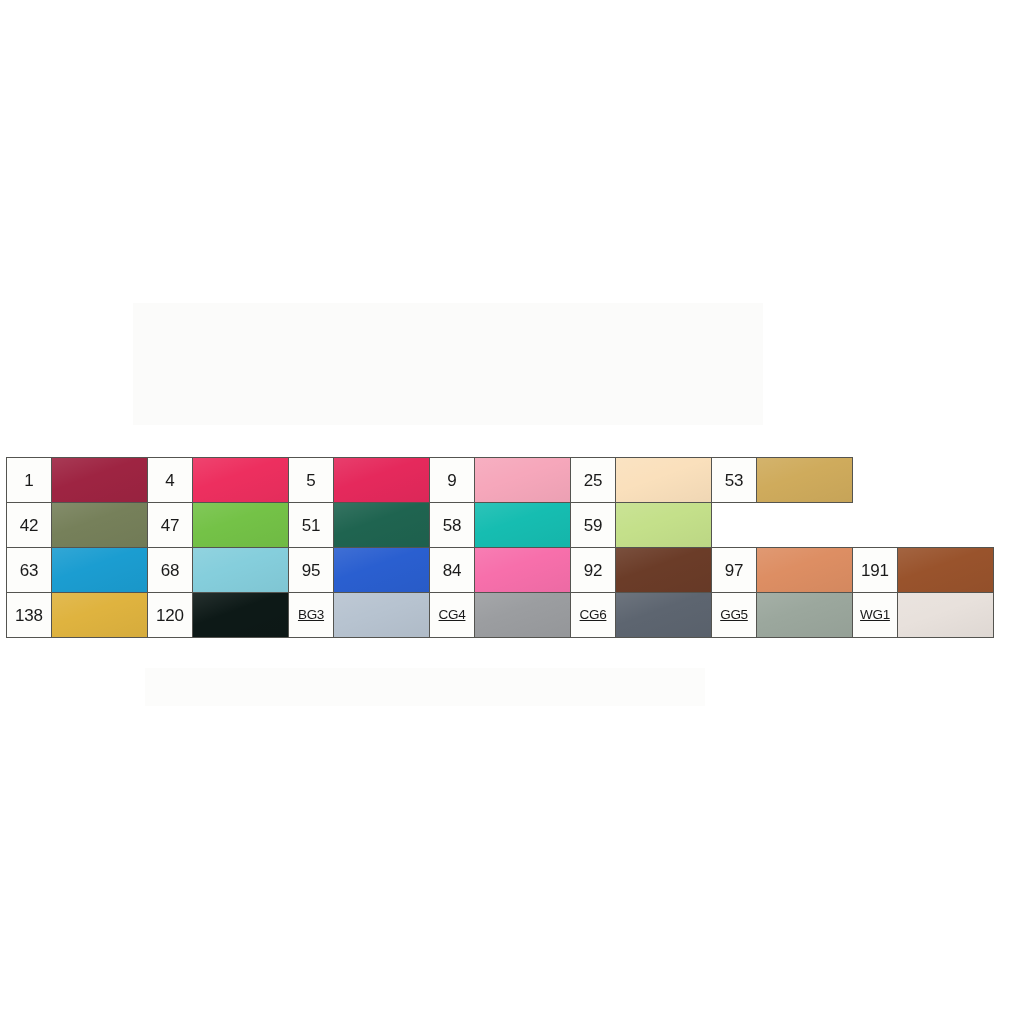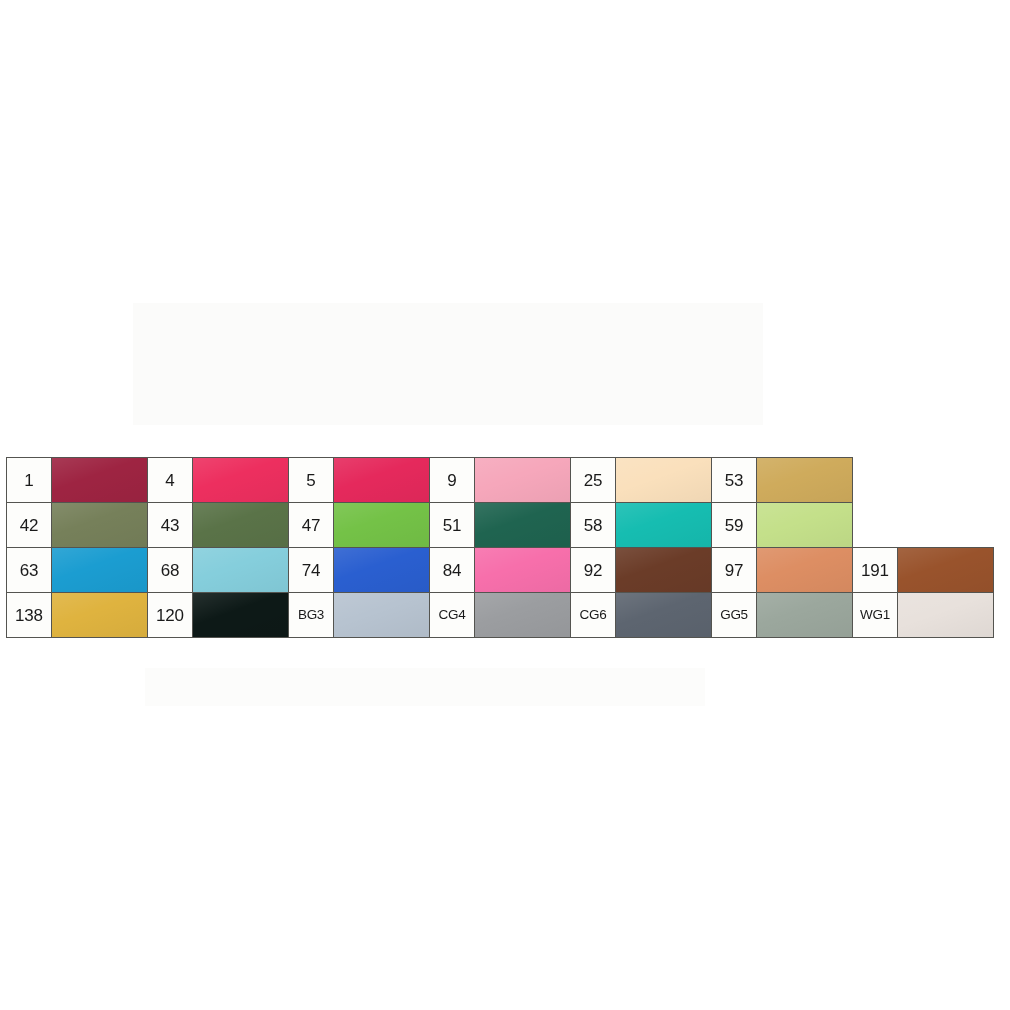--- a/index.html
+++ b/index.html
@@ -64,20 +64,21 @@
     justify-content: center;
     font-size: 17px;
     color: #1a1a1a;
     background: #fdfdfb;
     letter-spacing: -0.2px;
     line-height: 1;
   }
   .swatch-label.code {
     font-size: 13.5px;
     letter-spacing: -0.3px;
+    text-decoration: underline;
   }
 
   .swatch-color {
     width: 95px;
     min-width: 95px;
     border-left: 1px solid #545450;
   }
 
   
   .swatch-color::after {
@@ -120,24 +121,20 @@
         <div class="swatch-label">53</div>
         <div class="swatch-color" style="background-color: rgb(207, 171, 92);"></div>
       </div>
     </div>
     <div class="swatch-row">
       <div class="swatch-cell">
         <div class="swatch-label">42</div>
         <div class="swatch-color" style="background-color: rgb(118, 128, 90);"></div>
       </div>
       <div class="swatch-cell">
-        <div class="swatch-label">43</div>
-        <div class="swatch-color" style="background-color: rgb(90, 115, 72);"></div>
-      </div>
-      <div class="swatch-cell">
         <div class="swatch-label">47</div>
         <div class="swatch-color" style="background-color: rgb(116, 194, 71);"></div>
       </div>
       <div class="swatch-cell">
         <div class="swatch-label">51</div>
         <div class="swatch-color" style="background-color: rgb(31, 100, 80);"></div>
       </div>
       <div class="swatch-cell">
         <div class="swatch-label">58</div>
         <div class="swatch-color" style="background-color: rgb(22, 189, 177);"></div>
@@ -150,21 +147,21 @@
     <div class="swatch-row">
       <div class="swatch-cell">
         <div class="swatch-label">63</div>
         <div class="swatch-color" style="background-color: rgb(27, 157, 209);"></div>
       </div>
       <div class="swatch-cell">
         <div class="swatch-label">68</div>
         <div class="swatch-color" style="background-color: rgb(133, 206, 220);"></div>
       </div>
       <div class="swatch-cell">
-        <div class="swatch-label">74</div>
+        <div class="swatch-label">95</div>
         <div class="swatch-color" style="background-color: rgb(42, 95, 208);"></div>
       </div>
       <div class="swatch-cell">
         <div class="swatch-label">84</div>
         <div class="swatch-color" style="background-color: rgb(247, 111, 171);"></div>
       </div>
       <div class="swatch-cell">
         <div class="swatch-label">92</div>
         <div class="swatch-color" style="background-color: rgb(107, 60, 40);"></div>
       </div>

